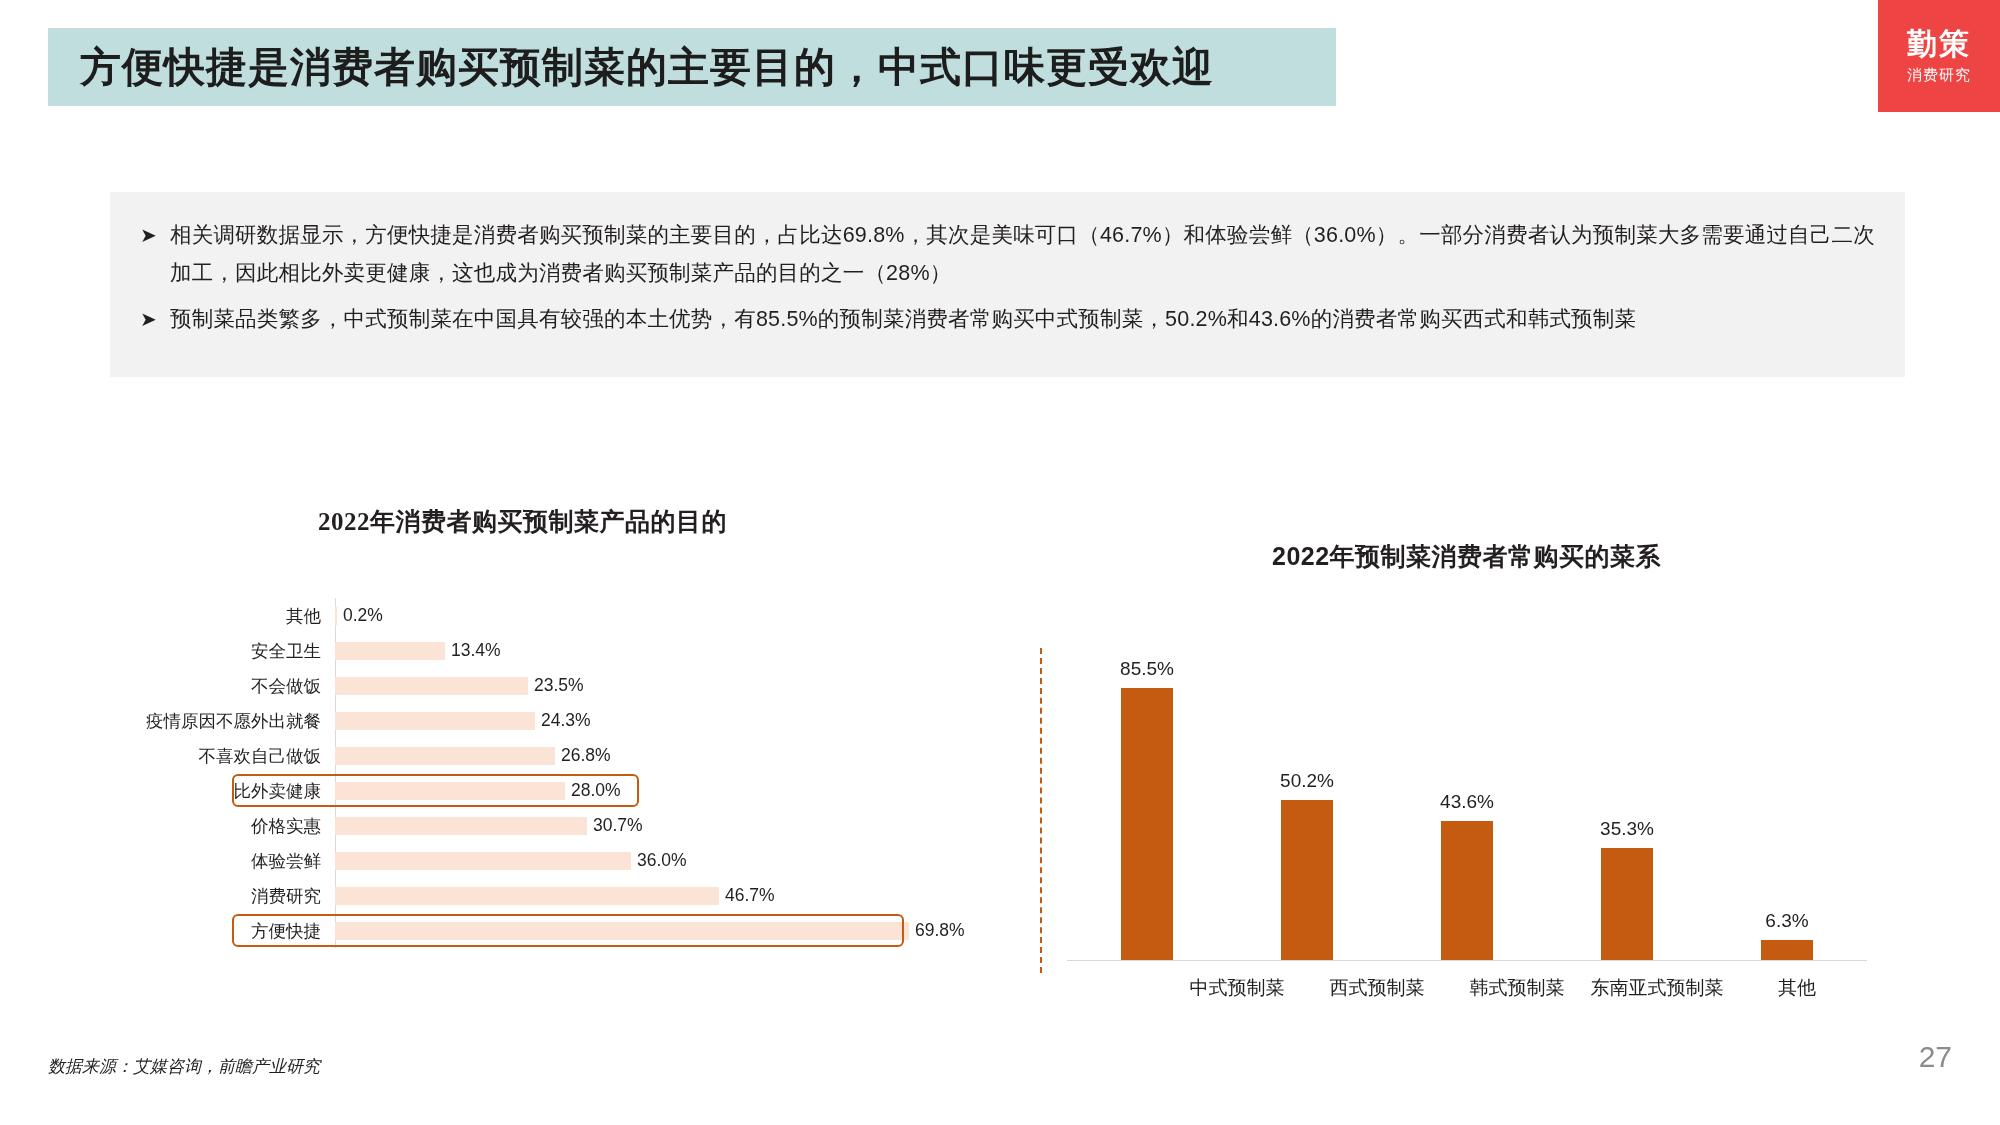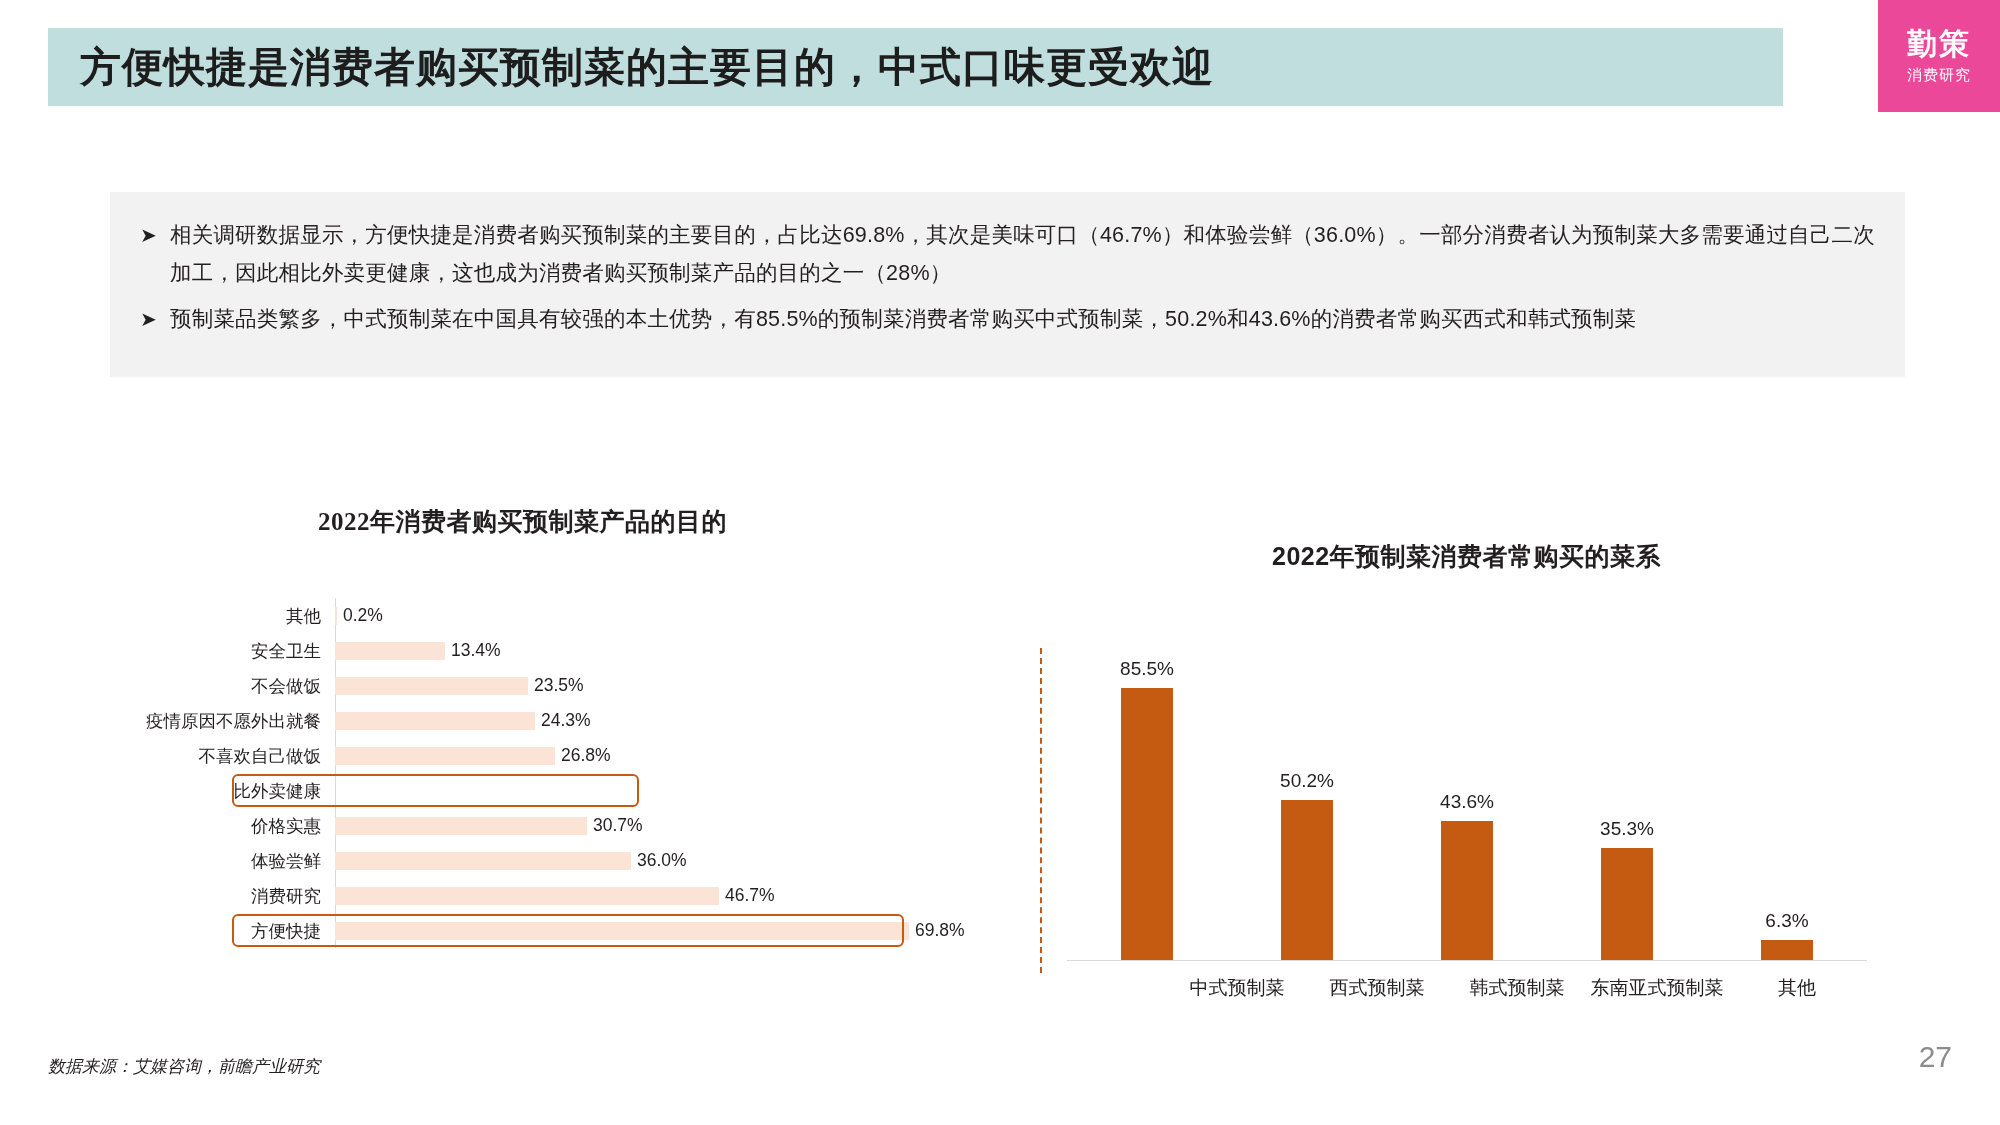--- a/index.html
+++ b/index.html
@@ -14,42 +14,42 @@
     font-family: "Liberation Sans", sans-serif;
     color: #231f20;
     overflow: hidden;
   }
 
   
   .title-band {
     position: absolute;
     left: 48px;
     top: 28px;
-    width: 1735px;
+    width: 1288px;
     height: 78px;
     background: #bfdedd;
     display: flex;
     align-items: center;
   }
   .title-band .title-text {
     font-family: "Liberation Serif", serif;
     font-size: 41px;
     font-weight: 700;
     color: #1d1d1d;
     letter-spacing: 1px;
     padding-left: 32px;
     white-space: nowrap;
   }
   .logo-box {
     position: absolute;
     right: 0;
     top: 0;
     width: 122px;
     height: 112px;
-    background: #ec4899;
+    background: #ef4444;
     display: flex;
     flex-direction: column;
     align-items: center;
     justify-content: center;
     color: #ffffff;
   }
   .logo-box .logo-main {
     font-family: "Liberation Serif", serif;
     font-size: 30px;
     font-weight: 700;
@@ -305,20 +305,24 @@
   <div class="hbar-row">
     <span class="hbar-label">不喜欢自己做饭</span>
     <span class="hbar-track">
       <span class="hbar-fill" style="width:220px"></span>
       <span class="hbar-value">26.8%</span>
     </span>
   </div>
 
   <div class="hbar-row highlight hl-wide">
     <span class="hbar-label">比外卖健康</span>
+    <span class="hbar-track">
+      <span class="hbar-fill" style="width:230px"></span>
+      <span class="hbar-value">28.0%</span>
+    </span>
   </div>
 
   <div class="hbar-row">
     <span class="hbar-label">价格实惠</span>
     <span class="hbar-track">
       <span class="hbar-fill" style="width:252px"></span>
       <span class="hbar-value">30.7%</span>
     </span>
   </div>
 

